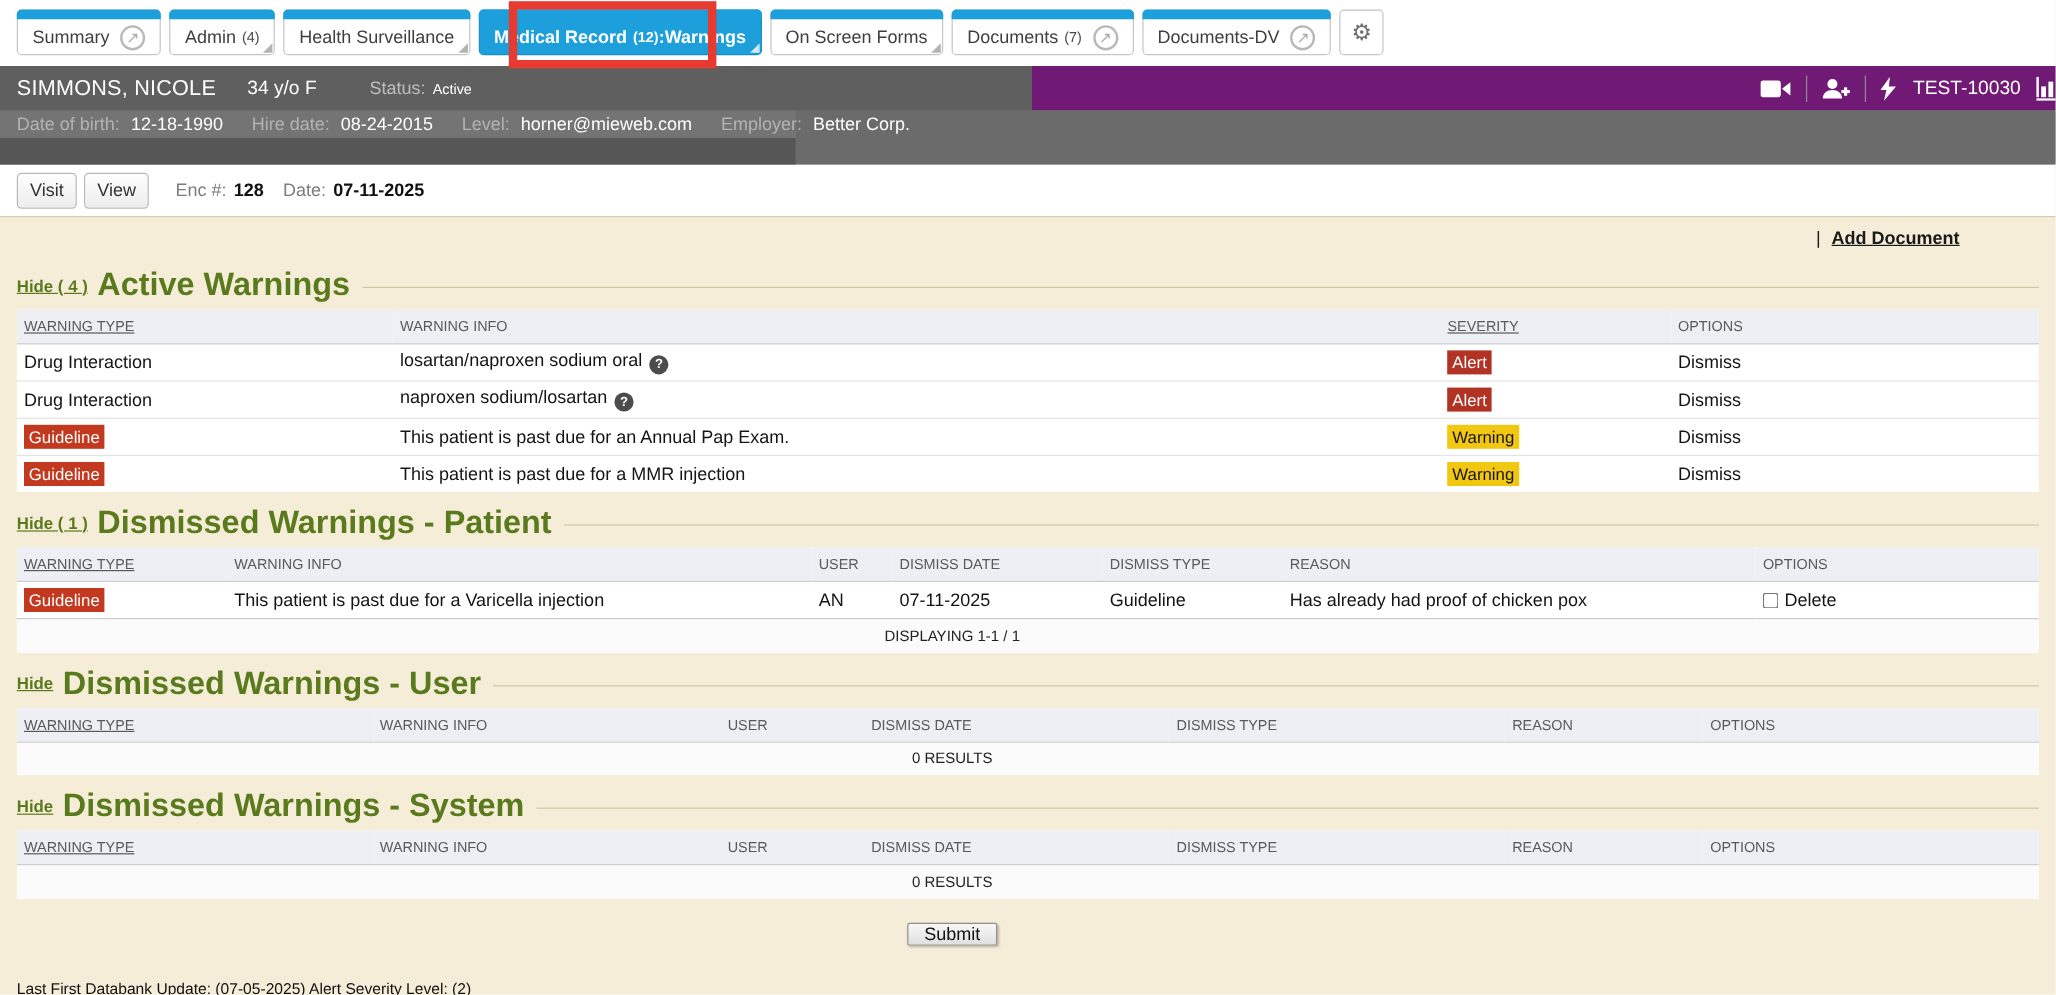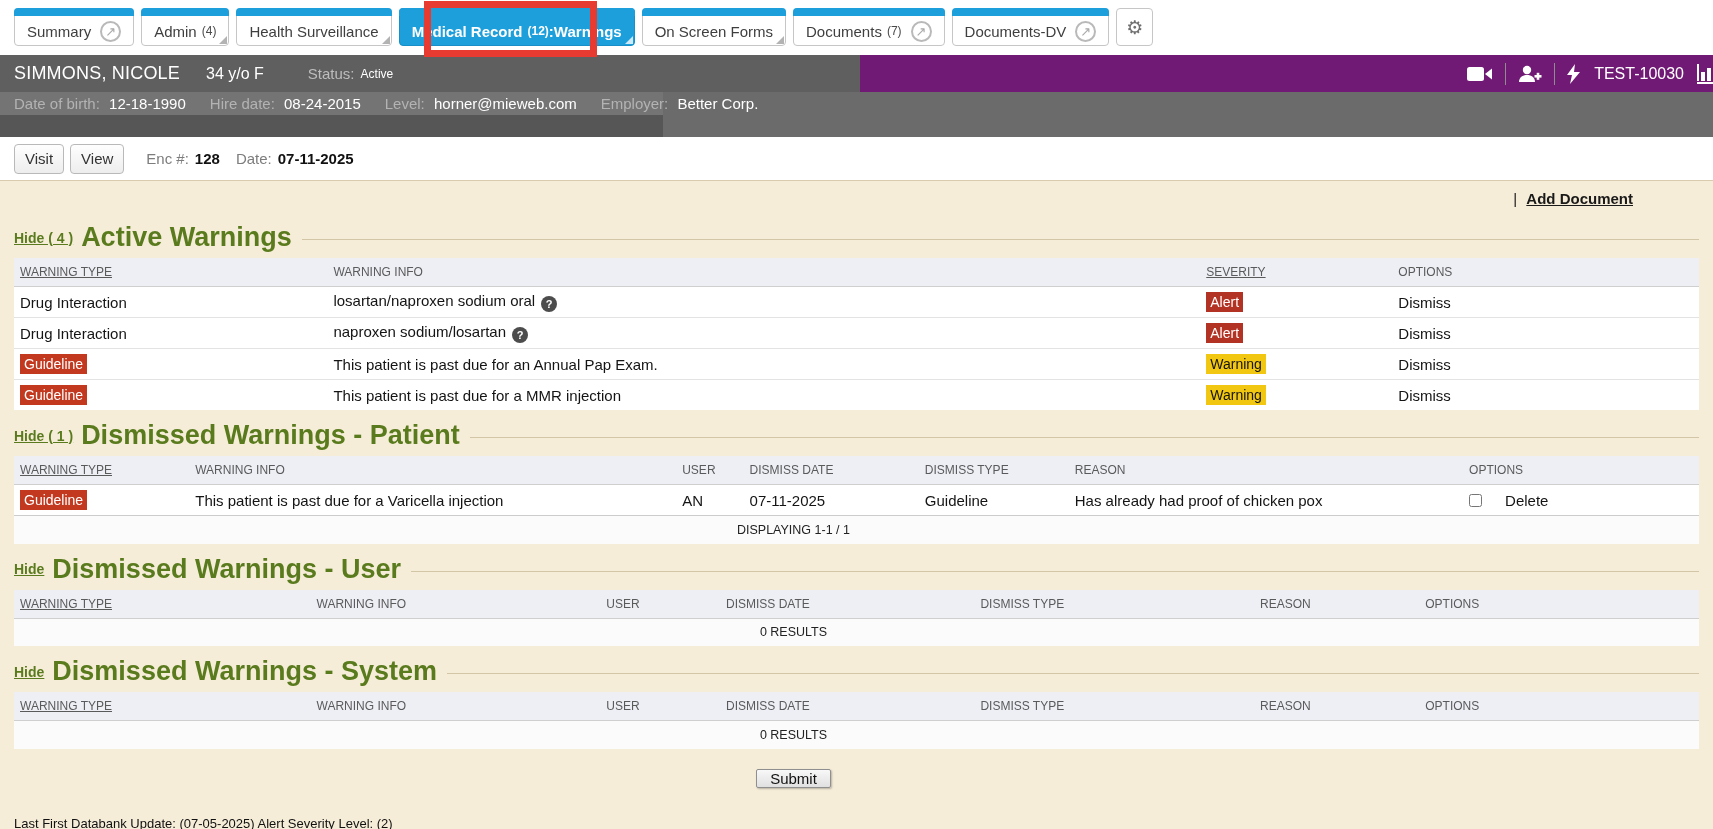--- a/index.html
+++ b/index.html
@@ -111,21 +111,21 @@
   .badge { display: inline-block; padding: 0 4px; font-size: 14px; line-height: 20px; }
   .badge-alert { background: #b23324; color: #fff; }
   .badge-guideline { background: #c2391f; color: #fff; }
   .badge-warning { background: #f2c712; color: #141414; }
   .help-icon {
     display: inline-block; width: 16px; height: 16px; border-radius: 50%;
     background: #4c4c4c; color: #fff; font-size: 11px; font-weight: bold;
     text-align: center; line-height: 16px; margin-left: 6px; vertical-align: -2px; cursor: pointer;
   }
   .dismiss-link { cursor: pointer; color: #141414; }
-  .delete-cell { display: flex; align-items: center; gap: 23px; }
+  .delete-cell { display: flex; align-items: center; gap: 5px; }
   .delete-cell input { width: 13px; height: 13px; cursor: pointer; }
 
   .submit-row { margin-top: 20px; text-align: center; padding-right: 126px; }
   .submit-btn {
     font-family: "Liberation Sans", sans-serif; font-size: 15px; color: #111;
     padding: 0 13px; background: linear-gradient(#f8f8f8, #e0e0e0);
     border: 1px solid #8f8f8f; border-radius: 2px; cursor: pointer;
     box-shadow: 1px 1px 2px rgba(0,0,0,.25);
   }
   .footer-note { margin: 28px 0 0 14px; font-size: 13px; color: #111; }

